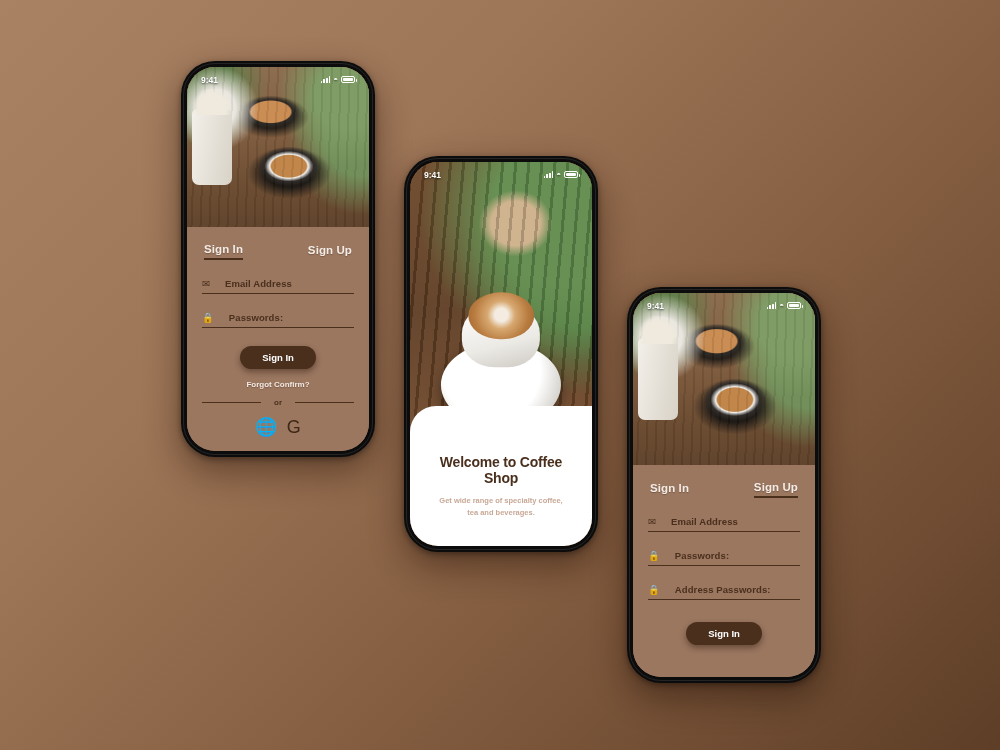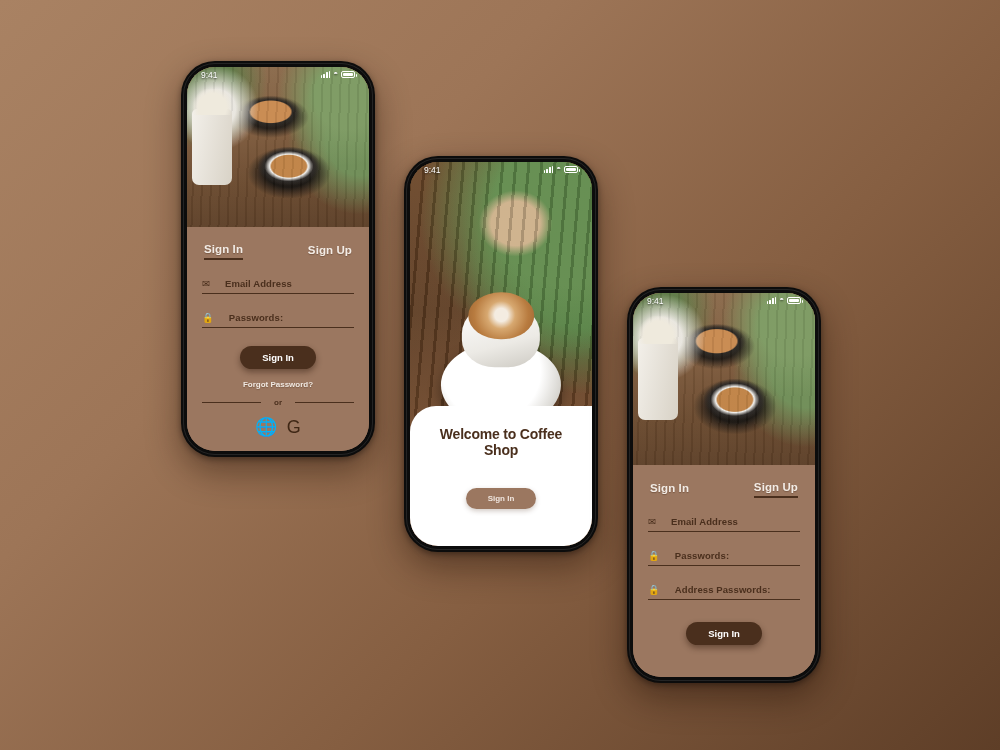--- a/index.html
+++ b/index.html
@@ -77,22 +77,22 @@
   .photo-latte .crema { position:absolute; left:50%; top:40%; transform:translate(-50%,-50%);
     width:36%; padding-bottom:26%; border-radius:50%;
     background: radial-gradient(circle at 50% 48%, #f4ece1 0 16%, #d7a870 34%, #b87b3f 66%, #9a6230 100%); }
   .photo-latte .bean { position:absolute; width:3.6%; padding-bottom:2.6%; border-radius:50%;
     background:#30200f; }
   .photo-latte .cloth { position:absolute; left:-4%; bottom:0; width:26%; height:34%;
     background: linear-gradient(120deg,#7a5a4a,#5f4334); border-radius:40% 22% 0 0; opacity:.95; }
 
   
   .statusbar { position:absolute; top:0; left:0; right:0; height:22px; z-index:5;
-    display:flex; align-items:flex-start; justify-content:space-between; padding:3px 14px 0;
-    color:#fff; font-size:8.5px; font-weight:normal; text-shadow:0 1px 2px rgba(0,0,0,.6); }
+    display:flex; align-items:center; justify-content:space-between; padding:3px 14px 0;
+    color:#fff; font-size:8.5px; font-weight:bold; text-shadow:0 1px 2px rgba(0,0,0,.6); }
   .sb-icons { display:flex; align-items:center; gap:3px; }
   .ic-signal { display:flex; align-items:flex-end; gap:1px; height:7px; }
   .ic-signal i { display:block; width:1.6px; background:#fff; border-radius:.5px; }
   .ic-signal i:nth-child(1){height:2.5px} .ic-signal i:nth-child(2){height:4px}
   .ic-signal i:nth-child(3){height:5.5px} .ic-signal i:nth-child(4){height:7px}
   .ic-wifi { font-size:8px; line-height:1; }
   .ic-batt { width:14px; height:7px; border:1px solid #fff; border-radius:2px; position:relative; padding:1px; }
   .ic-batt::after { content:""; position:absolute; right:-3px; top:2px; width:1.5px; height:3px;
     background:#fff; border-radius:0 1px 1px 0; }
   .ic-batt i { display:block; height:100%; width:100%; background:#fff; border-radius:1px; }
@@ -116,21 +116,21 @@
             text-shadow:0 1px 1px rgba(60,35,18,.3); }
   .or-row { display:flex; align-items:center; gap:13px; margin-top:9px; }
   .or-row .line { flex:1; height:1.4px; background:#4a2f1d; }
   .or-row .or { font-size:8px; font-weight:bold; color:#4a2f1d; }
   .socials { display:flex; justify-content:center; gap:9px; margin-top:11px; }
   .socials span { font-size:18px; color:#3f2715; line-height:1; }
 
   
   .welcome { position:absolute; left:0; right:0; bottom:0; height:140px; background:#fff;
     border-radius:26px 0 0 0; padding:20px 16px 0; text-align:center; }
-  .welcome h1 { font-size:14px; font-weight:bold; color:#4a2f1d; letter-spacing:-.2px; }
+  .welcome h1 { font-size:14px; font-weight:bold; color:#4a2f1d; letter-spacing:-.2px;margin-top:28px; }
   .welcome p { font-size:7.5px; font-weight:bold; color:#c8a896; line-height:1.55; margin-top:9px; }
   .btn-muted { display:block; margin:30px auto 0; background:#9b7760; color:#efe5de; border:none;
     border-radius:16px; font-family:inherit; font-weight:bold; font-size:8px; padding:6px 22px;
     cursor:pointer; box-shadow:0 2px 5px rgba(70,40,20,.25); }
 </style>
 </head>
 <body>
 
 <div class="stage">
 
@@ -168,21 +168,21 @@
             <span class="fi">✉</span>
             <span class="fl">Email Address</span>
           </div>
           <div class="field">
             <span class="fi">🔒</span>
             <span class="fl">Passwords:</span>
           </div>
         </div>
 
         <button class="btn-dark">Sign In</button>
-        <div class="forgot">Forgot Password?</div>
+        <div class="forgot">Forgot Confirm?</div>
 
         <div class="or-row">
           <span class="line"></span>
           <span class="or">or</span>
           <span class="line"></span>
         </div>
 
         <div class="socials">
           <span>🌐</span>
           <span>G</span>
@@ -216,20 +216,24 @@
         <div class="bean" style="left:41%; top:66%"></div>
         <div class="bean" style="left:48%; top:69%"></div>
         <div class="bean" style="left:56%; top:67%"></div>
         <div class="bean" style="left:62%; top:64%"></div>
         <div class="cup"></div>
         <div class="crema"></div>
       </div>
 
       <div class="welcome">
         <h1>Welcome to Coffee Shop</h1>
+        <p>
+          <span>Get wide range of specialty coffee,</span><br>
+          <span>tea and beverages.</span>
+        </p>
         <button class="btn-muted">Sign In</button>
       </div>
     </div>
   </div>
 
   <div class="phone" id="phone3">
     <div class="screen">
 
       <div class="statusbar">
         <span>9:41</span>

